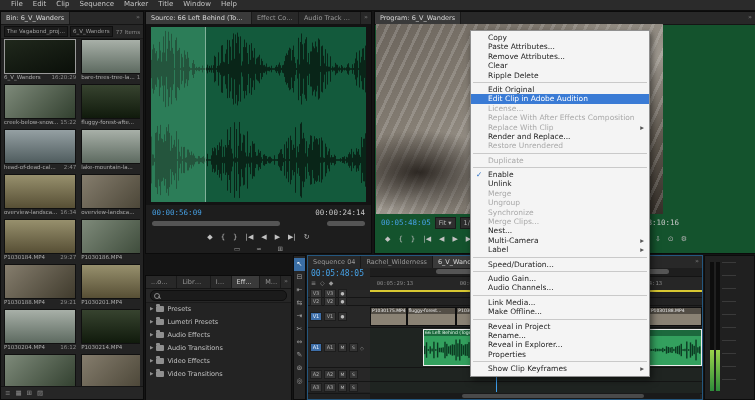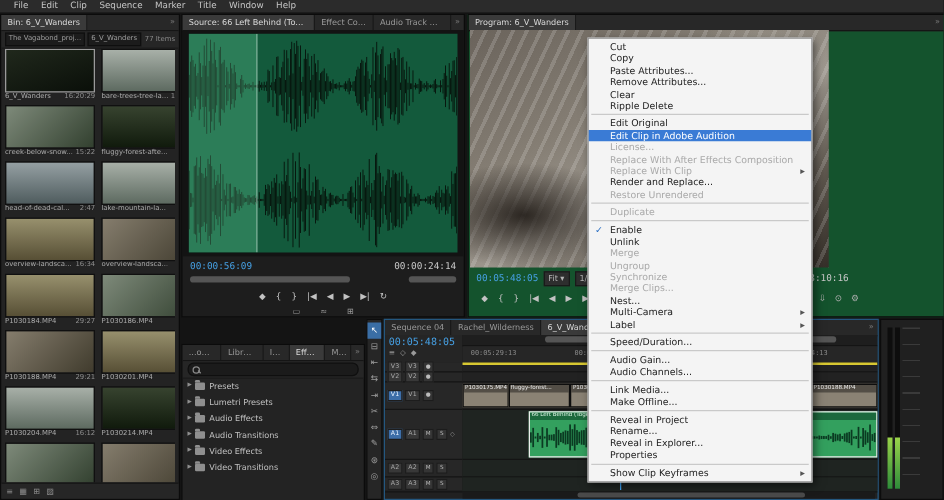--- a/index.html
+++ b/index.html
@@ -1126,21 +1126,20 @@
   <div class="meter m1">
       <div class="fill"></div>
     </div>
   <div class="meter m2">
       <div class="fill"></div>
     </div>
   <div class="mscale"></div>
 </div>
 
 <div id="context-menu">
-    <div class="menu-item"><span class="mlabel">Cut</span></div>
     <div class="menu-item"><span class="mlabel">Copy</span></div>
     <div class="menu-item"><span class="mlabel">Paste Attributes...</span></div>
     <div class="menu-item"><span class="mlabel">Remove Attributes...</span></div>
     <div class="menu-item"><span class="mlabel">Clear</span></div>
     <div class="menu-item"><span class="mlabel">Ripple Delete</span></div>
     <div class="menu-sep"></div>
     <div class="menu-item"><span class="mlabel">Edit Original</span></div>
     <div class="menu-item highlight"><span class="mlabel">Edit Clip in Adobe Audition</span></div>
     <div class="menu-item disabled"><span class="mlabel">License...</span></div>
     <div class="menu-item disabled"><span class="mlabel">Replace With After Effects Composition</span></div>

